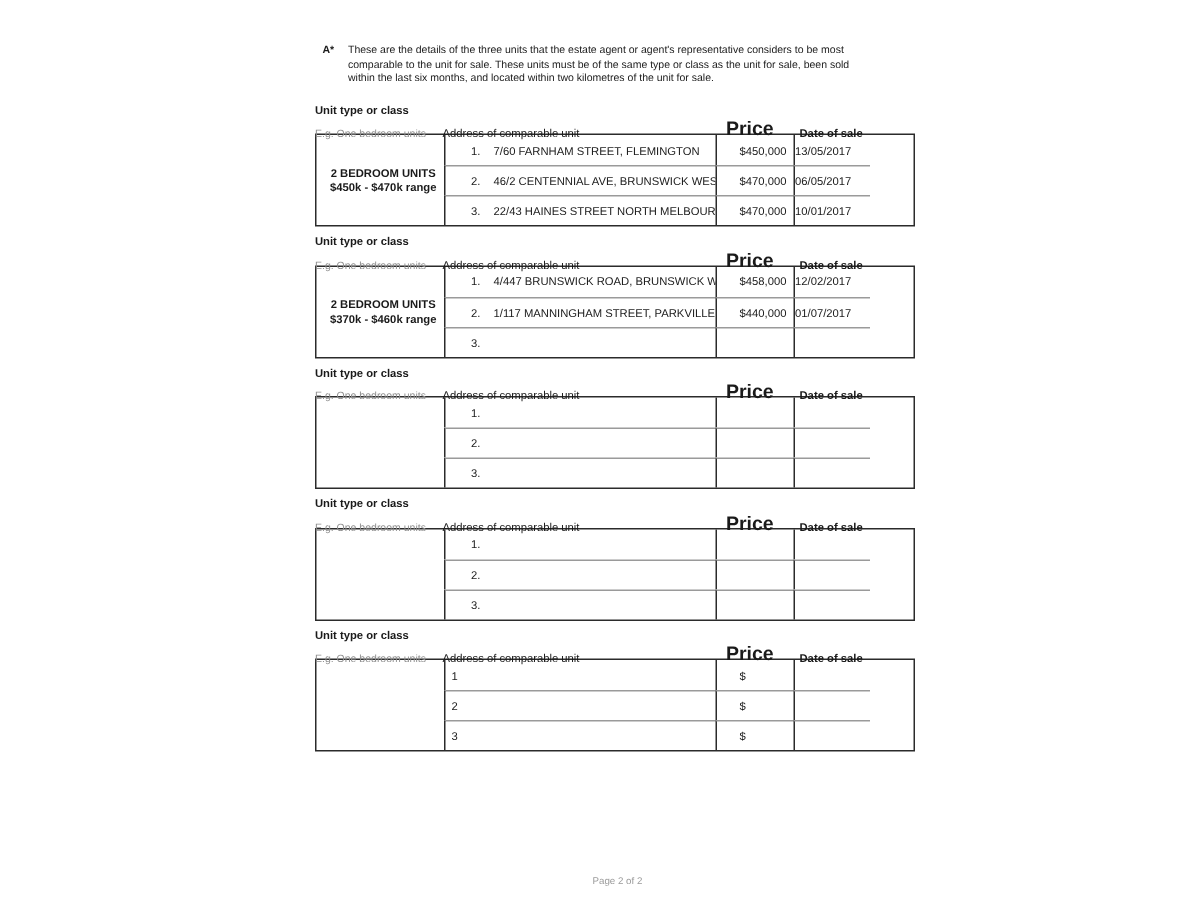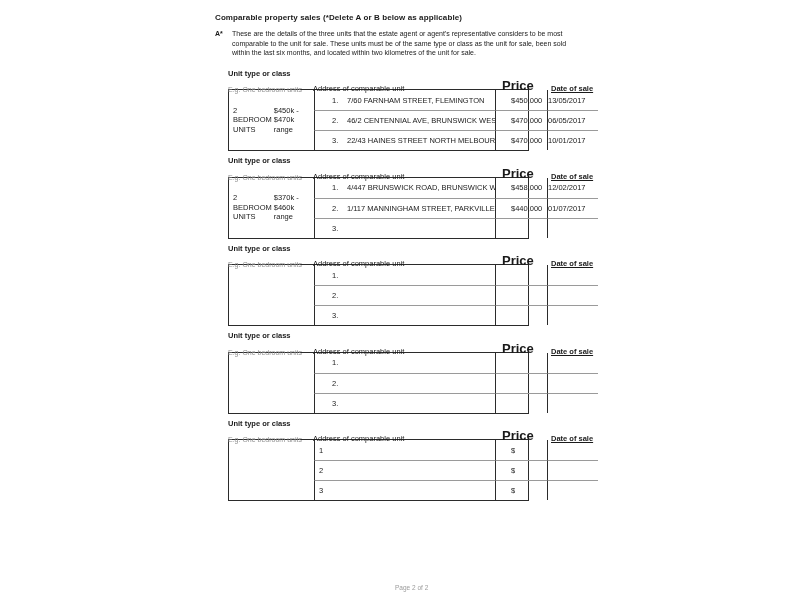--- a/index.html
+++ b/index.html
@@ -18,64 +18,63 @@
     font-size:8px; font-weight:bold; letter-spacing:0.1px;
   }
 
   .note {
     position:absolute; left:215px; top:29px; width:370px;
     display:flex; font-size:7px; line-height:9.6px;
   }
   .note-label { width:17px; font-weight:bold; flex:none; }
   .note-lines div { white-space:nowrap; }
 
-  .block { position:absolute; left:228px; width:301px; }
+  .block { position:absolute; left:210px; width:400px; }
   .block-label { height:9.5px; font-size:7.5px; font-weight:bold; }
   .hdr {
     display:grid; grid-template-columns:85px 181px 52px 51px;
     height:10px; align-items:end; padding-bottom:1px;
   }
   .h-hint { font-size:7px; color:#8f8f8f; }
   .h-addr { font-size:7.5px; font-weight:normal; }
   .h-price { font-size:13px; font-weight:bold; padding-left:8px; }
-  .h-date { font-size:7.5px; font-weight:bold; padding-left:5px;text-decoration:underline; }
+  .h-date { font-size:7.5px; font-weight:bold; padding-left:5px; }
 
   .tbl {
     display:grid;
     grid-template-columns:85px 181px 52px 51px;
     grid-auto-rows:20px;
     border:1px solid #2b2b2b;
     background:#fff;
   }
   .tbl > div { display:flex; align-items:center; font-size:7.5px; overflow:hidden; }
   .c-unit {
     grid-row:1 / span 3; grid-column:1;
-    flex-direction:row; justify-content:center; align-items:flex-start;
-    padding-left:4px; line-height:9.5px;
+    flex-direction:column; justify-content:center; align-items:flex-start;
+    padding-left:4px; line-height:9.5px;font-weight:bold;
   }
   .c-addr, .c-price, .c-date { border-left:1px solid #2b2b2b; }
   .c-addr { padding-left:17px; white-space:nowrap; }
   .num { display:inline-block; width:15px; flex:none; }
   .c-price { padding-left:15px; }
   .c-date { padding-left:0;text-align:right; }
   .tbl > div:nth-child(n+5) { border-top:1px solid #9a9a9a; }
 
   .block.plain .c-addr { padding-left:4px; }
 
   .footer {
     position:absolute; left:395px; top:584px;
     font-size:6.5px; color:#9b9b9b;
   }
 </style>
 </head>
 <body>
 
 <div class="page">
 
-  <div class="doc-title">Comparable property sales (*Delete A or B below as applicable)</div>
 
   <div class="note">
     <div class="note-label">A*</div>
     <div class="note-lines">
       <div>These are the details of the three units that the estate agent or agent's representative considers to be most</div>
       <div>comparable to the unit for sale. These units must be of the same type or class as the unit for sale, been sold</div>
       <div>within the last six months, and located within two kilometres of the unit for sale.</div>
     </div>
   </div>
 

